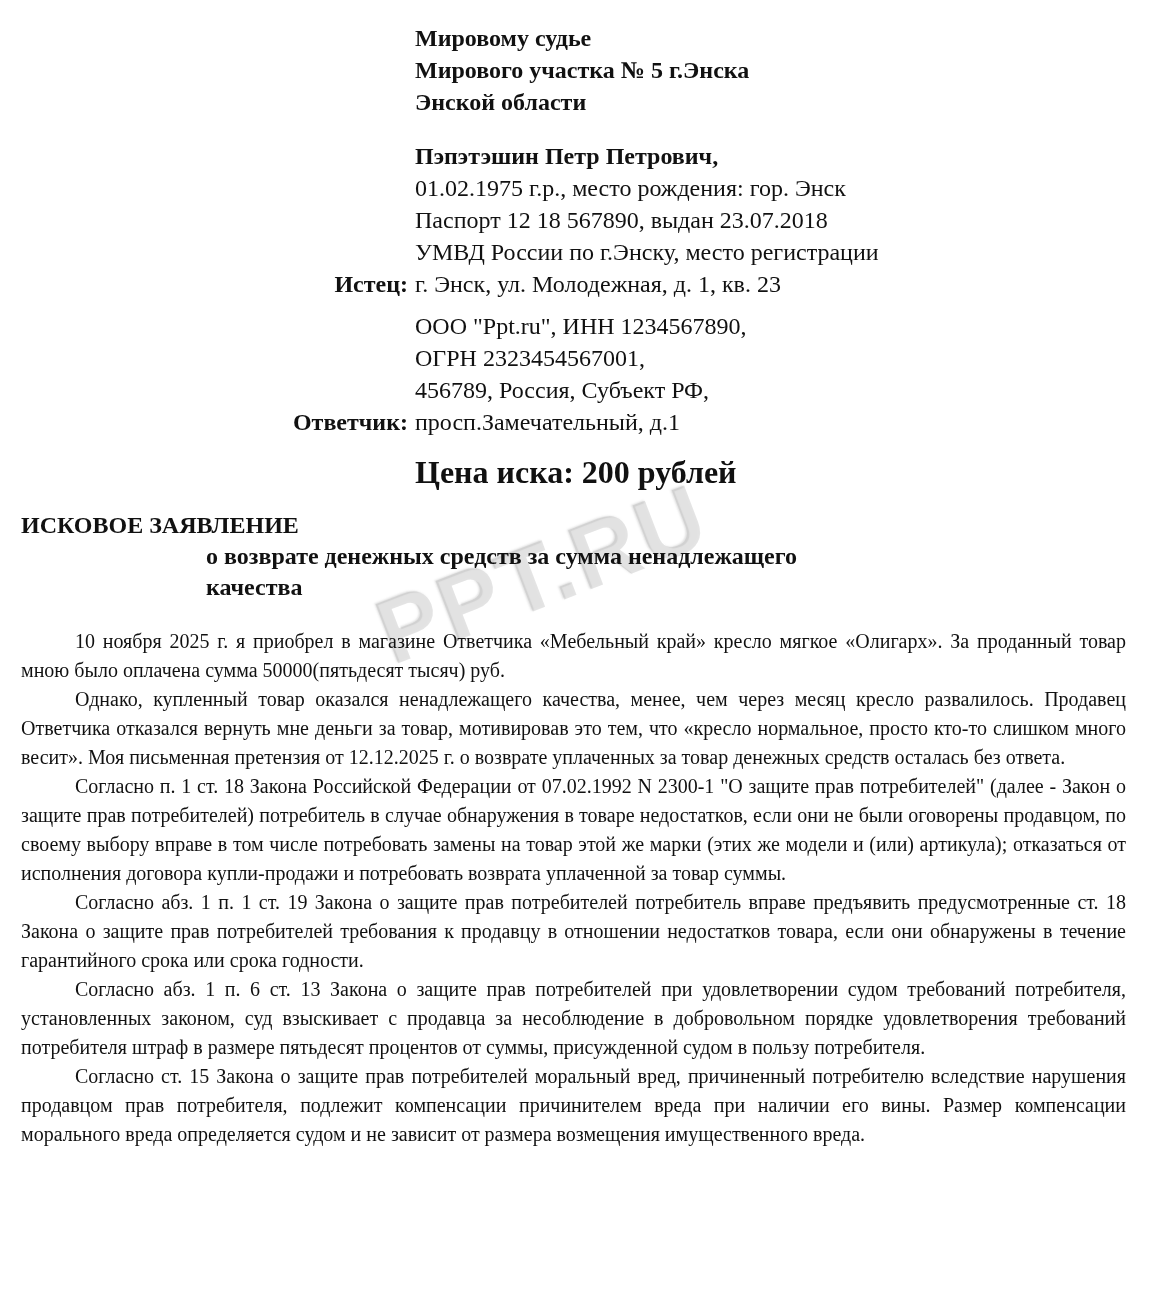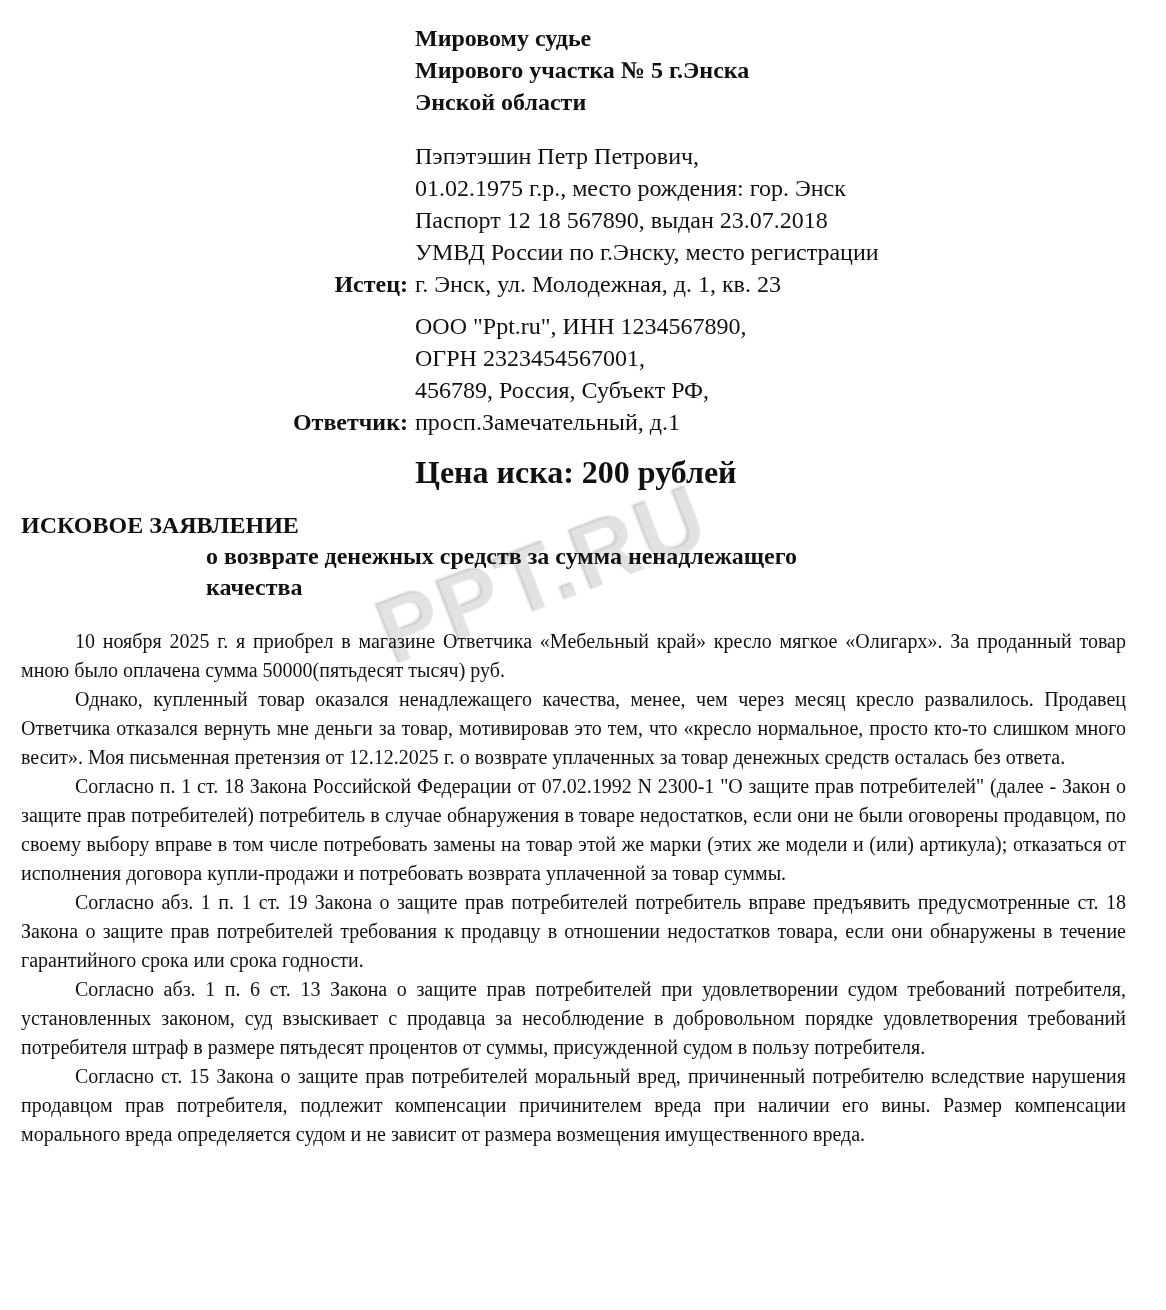--- a/index.html
+++ b/index.html
@@ -54,21 +54,21 @@
   .party-label {
     width: 387px;
     flex: 0 0 387px;
     text-align: right;
     font-weight: bold;
   }
   .party-details {
     margin-left: 7px;
   }
   .party-details .name {
-    font-weight: normal;
+    font-weight: bold;
   }
   .plaintiff { margin-top: 22px; }
   .defendant { margin-top: 10px; }
   
   .claim-block {
     margin-left: 394px;
     margin-top: 18px;
     font-size: 32px;
     font-weight: bold;
     line-height: 32px;

